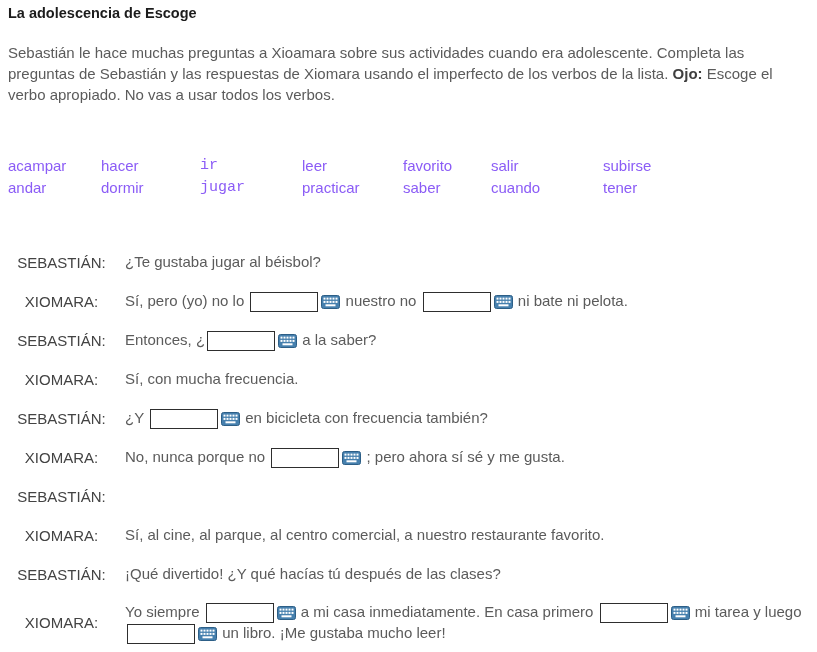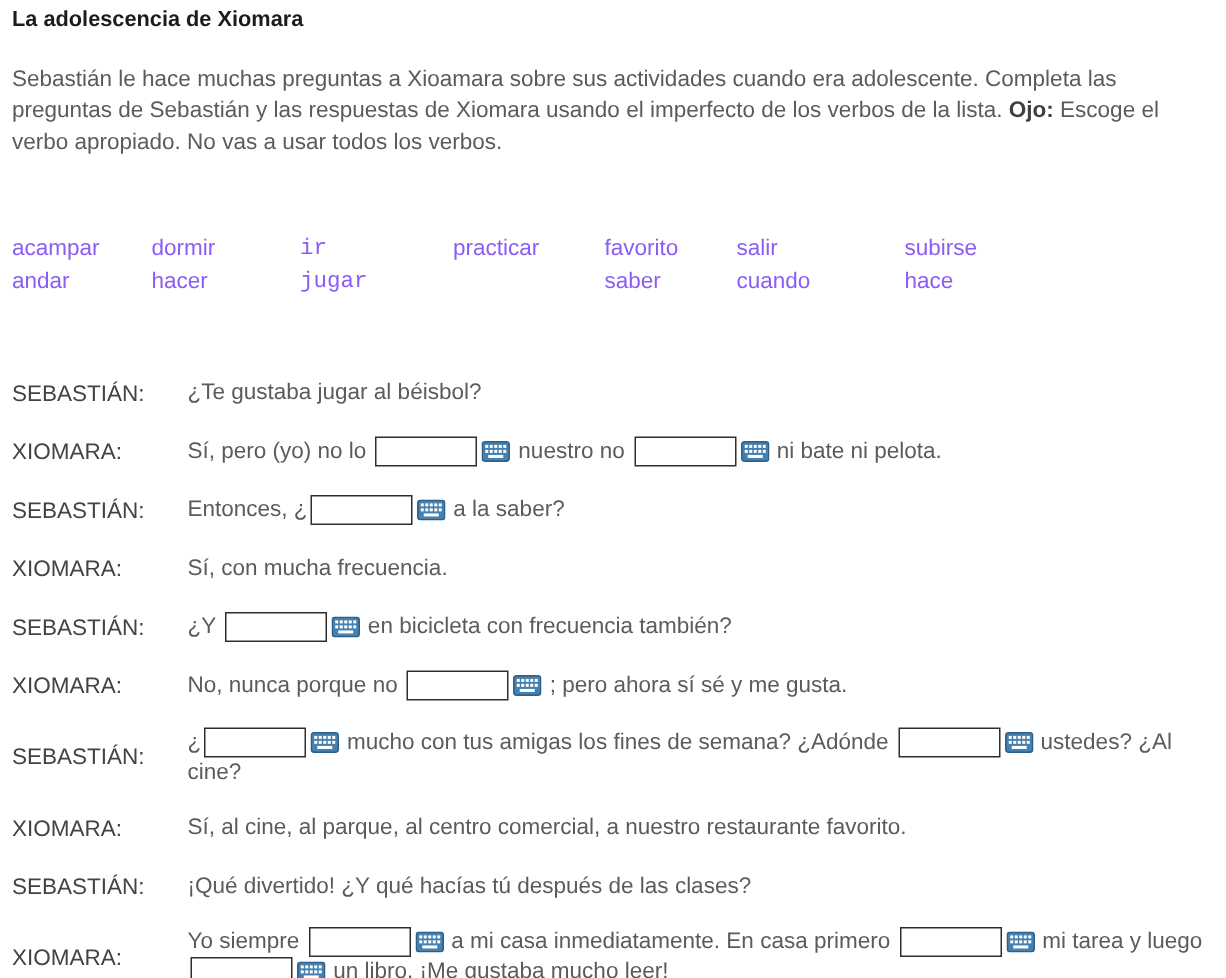--- a/index.html
+++ b/index.html
@@ -36,21 +36,21 @@
   .wb-col:nth-child(5){ width: 88px; }
   .wb-col:nth-child(6){ width: 112px; }
   .wb-col:nth-child(7){ width: auto; }
 
   .dialogue { }
   .row { display: flex; align-items: center; margin-bottom: 15px; min-height: 24px; }
   .speaker {
     flex: none;
     width: 117px;
     padding-right: 10px;
-    text-align: left;
+    text-align: center;
     color: #434343;
   }
   .content { flex: 1; line-height: 1.35; color: #5b5b5b; }
   .line { }
 
   .blank { white-space: nowrap; }
   input.answer {
     width: 68px;
     height: 20px;
     padding: 1px 3px;
@@ -84,51 +84,52 @@
         <rect x="11.5" y="5.9" width="2" height="2"></rect>
         <rect x="14.5" y="5.9" width="2" height="2"></rect>
         <rect x="4.5" y="9.3" width="10" height="2"></rect>
       </g>
     </g>
   </defs>
 </svg>
 
 <div class="page">
 
-  <div class="title">La adolescencia de Xiomara</div>
+  <div class="title">La adolescencia de Escoge</div>
 
   <p class="instructions"><span>Sebastián le hace muchas preguntas a Xioamara sobre sus actividades cuando era adolescente. Completa las preguntas de Sebastián y las respuestas de Xiomara usando el imperfecto de los verbos de la lista. </span><strong>Ojo:</strong><span> Escoge el verbo apropiado. No vas a usar todos los verbos.</span></p>
 
   <div class="word-bank">
     <div class="wb-col">
       <div>acampar</div>
       <div>andar</div>
     </div>
     <div class="wb-col">
+      <div>hacer</div>
       <div>dormir</div>
-      <div>hacer</div>
     </div>
     <div class="wb-col">
       <div>ir</div>
       <div>jugar</div>
     </div>
     <div class="wb-col">
+      <div>leer</div>
       <div>practicar</div>
     </div>
     <div class="wb-col">
       <div>favorito</div>
       <div>saber</div>
     </div>
     <div class="wb-col">
       <div>salir</div>
       <div>cuando</div>
     </div>
     <div class="wb-col">
       <div>subirse</div>
-      <div>hace</div>
+      <div>tener</div>
     </div>
   </div>
 
   <div class="dialogue">
 
     <div class="row">
       <div class="speaker">SEBASTIÁN:</div>
       <div class="content">
         <div class="line"><span>¿Te gustaba jugar al béisbol?</span></div>
       </div>
@@ -174,27 +175,20 @@
       <div class="speaker">XIOMARA:</div>
       <div class="content">
         <div class="line"><span>No, nunca porque no </span><span class="blank"><input class="answer" type="text" value="" style=""><svg class="kbd" viewBox="0 0 19 14" width="19" height="14">
                 <use href="#kbdicon"></use>
               </svg></span><span> ; pero ahora sí sé y me gusta.</span></div>
       </div>
     </div>
 
     <div class="row">
       <div class="speaker">SEBASTIÁN:</div>
-      <div class="content">
-        <div class="line"><span>¿</span><span class="blank"><input class="answer" type="text" value="" style=""><svg class="kbd" viewBox="0 0 19 14" width="19" height="14">
-                <use href="#kbdicon"></use>
-              </svg></span><span> mucho con tus amigas los fines de semana? ¿Adónde </span><span class="blank"><input class="answer" type="text" value="" style=""><svg class="kbd" viewBox="0 0 19 14" width="19" height="14">
-                <use href="#kbdicon"></use>
-              </svg></span><span> ustedes? ¿Al cine?</span></div>
-      </div>
     </div>
 
     <div class="row">
       <div class="speaker">XIOMARA:</div>
       <div class="content">
         <div class="line"><span>Sí, al cine, al parque, al centro comercial, a nuestro restaurante favorito.</span></div>
       </div>
     </div>
 
     <div class="row">

